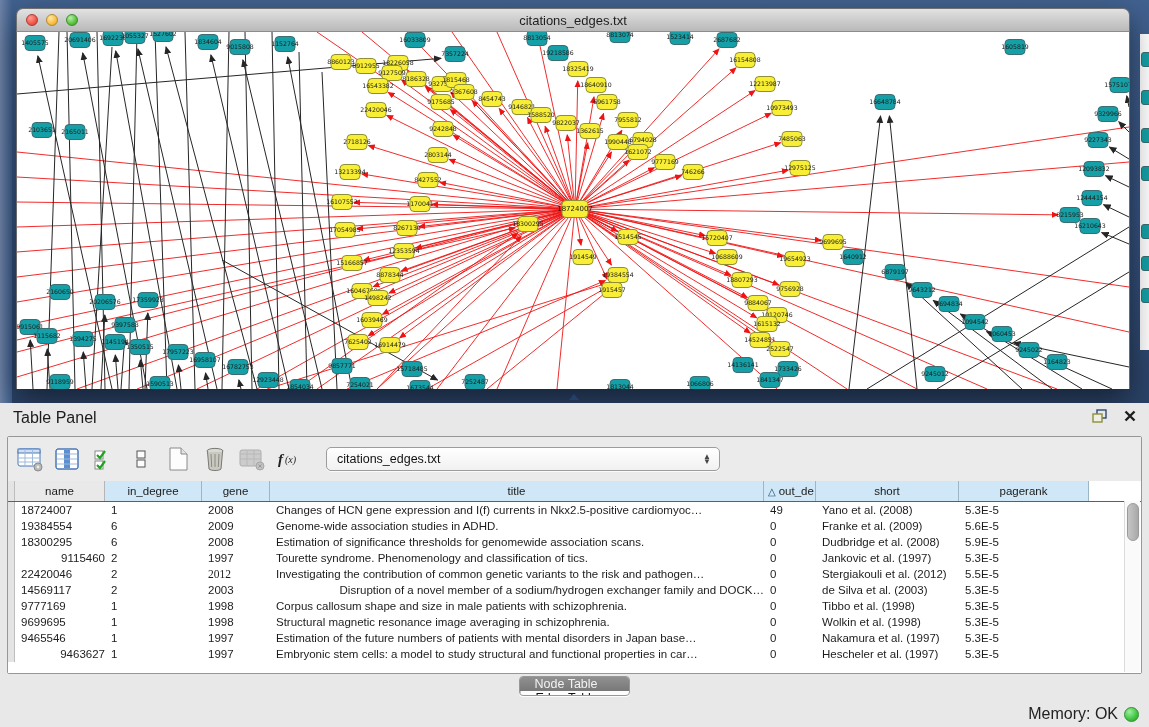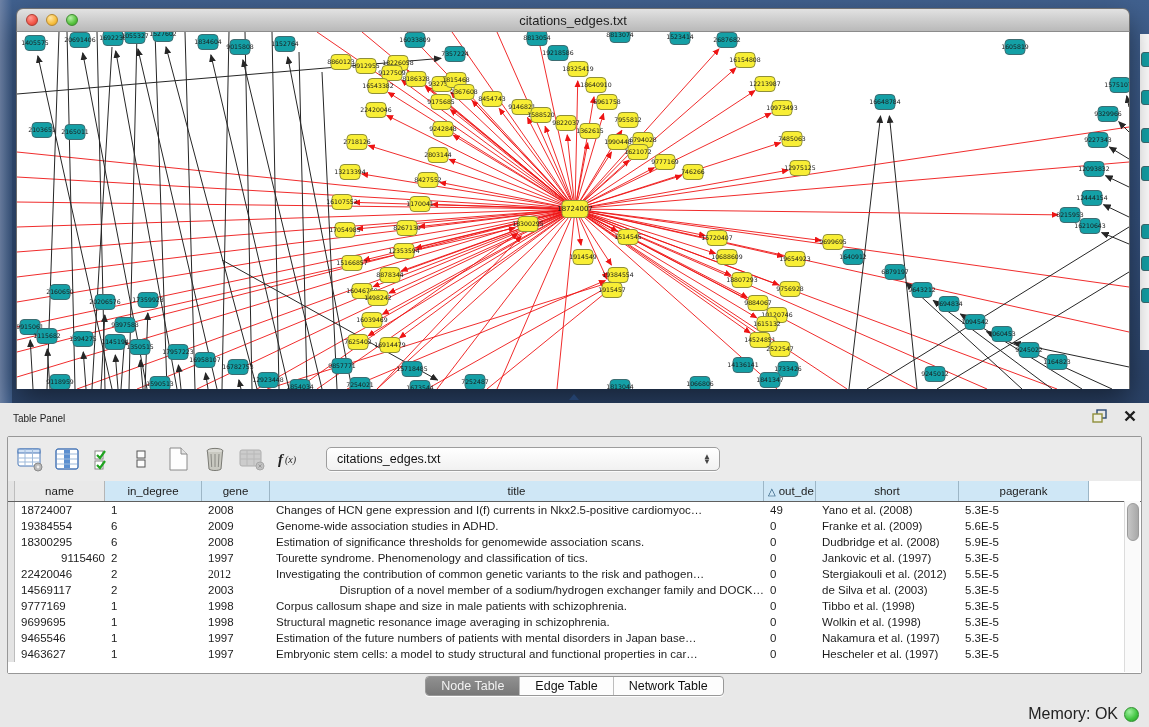--- a/index.html
+++ b/index.html
@@ -24,21 +24,21 @@
   .light.red{background:radial-gradient(circle at 35% 30%,#ff9a92,#f25648 60%,#c93a30);border:1px solid #b03b32;}
   .light.yellow{background:radial-gradient(circle at 35% 30%,#ffe6a6,#f7bf3e 60%,#d59a27);border:1px solid #b8892f;}
   .light.green{background:radial-gradient(circle at 35% 30%,#b6efa8,#57c33e 60%,#3c9c2b);border:1px solid #3f8c31;}
   .win-title{position:absolute;left:0;right:0;text-align:center;font-size:13px;color:#1e1e1e;}
   .canvas{position:relative;height:357px;background:#ffffff;overflow:hidden;
           border-left:1px solid #6b6b6b;border-right:1px solid #6b6b6b;}
   .canvas svg{display:block;}
   
   .table-panel{position:absolute;left:0;top:403px;width:1149px;height:324px;background:#e8e8e8;}
   .panel-head{position:absolute;left:0;top:0;width:100%;height:30px;display:flex;align-items:center;}
-  .panel-title{margin-left:13px;font-size:10px;color:#1c1c1c;}
+  .panel-title{margin-left:13px;font-size:16px;color:#1c1c1c;}
   .panel-head-icons{position:absolute;right:10px;top:4px;display:flex;gap:12px;align-items:center;}
   .ph-icon{width:18px;height:18px;display:inline-flex;align-items:center;justify-content:center;cursor:default;}
   .inner{position:absolute;left:7px;top:33px;width:1133px;height:236px;
          border:1px solid #979797;background:#ffffff;border-radius:2px;}
   .toolbar{position:absolute;left:0;top:0;width:100%;height:44px;background:#ebebeb;
            border-bottom:1px solid #cfcfcf;display:flex;align-items:center;}
   .tb-icon{width:30px;height:30px;display:inline-flex;align-items:center;justify-content:center;margin-left:7px;}
   .tb-icon svg{display:block;}
   .net-select{margin-left:22px;width:392px;height:22px;border:1px solid #9d9d9d;border-radius:5px;
               background:linear-gradient(180deg,#ffffff,#f1f1f1);display:flex;align-items:center;
@@ -57,21 +57,21 @@
   .gutter{width:7px;background:#e4e4e4;border-right:1px solid #bdbdbd;box-sizing:border-box;}
   .trow{display:flex;height:16px;align-items:center;}
   .td{box-sizing:border-box;font-size:11.5px;color:#1c1c1c;padding-left:6px;
       overflow:hidden;white-space:nowrap;text-overflow:clip;}
   .vscroll{position:absolute;right:1px;top:64px;bottom:1px;width:15px;background:#fafafa;border-left:1px solid #dcdcdc;}
   .vthumb{position:absolute;left:2px;top:2px;width:10px;height:36px;border-radius:6px;
           background:linear-gradient(90deg,#c6c6c6,#a8a8a8);border:1px solid #9a9a9a;}
   
   .tabs-bar{position:absolute;left:0;right:0;top:273px;display:flex;justify-content:center;}
   .seg{display:flex;border:1px solid #989898;border-radius:4px;overflow:hidden;height:18px;
-       background:#fdfdfd;box-shadow:0 1px 0 rgba(255,255,255,.9);}
+       background:#fdfdfd;box-shadow:0 1px 0 rgba(255,255,255,.9);flex-direction:column;}
   .seg button{all:unset;font-family:"Liberation Sans",sans-serif;font-size:12.5px;color:#111;
        padding:0 15px;display:flex;align-items:center;border-left:1px solid #bdbdbd;cursor:default;}
   .seg button:first-child{border-left:none;}
   .seg button.sel{background:linear-gradient(180deg,#909090,#787878);color:#f2f2f2;}
   
   .status{position:absolute;right:10px;top:302px;display:flex;align-items:center;gap:6px;}
   .status .lbl{font-size:16px;color:#222;}
   .memdot{width:13px;height:13px;border-radius:50%;
           background:radial-gradient(circle at 35% 30%,#9ef09e,#3fc43f 60%,#2c9a2c);border:1px solid #2e8f2e;}
   .divider-handle{position:absolute;left:569px;top:394px;width:0;height:0;
@@ -724,21 +724,21 @@
             <div class="td" style="width: 90px;">9465546</div>
             <div class="td" style="width: 97px;">1</div>
             <div class="td" style="width: 68px;">1997</div>
             <div class="td" style="width: 494px;">Estimation of the future numbers of patients with mental disorders in Japan base…</div>
             <div class="td" style="width: 52px;">0</div>
             <div class="td" style="width: 143px;">Nakamura et al. (1997)</div>
             <div class="td" style="width: 130px;">5.3E-5</div>
           </div>
           <div class="trow">
             <div class="gutter" style="height: 16px;"></div>
-            <div class="td" style="width: 90px;">9463627</div>
+            <div class="td" style="width: 90px; text-align: right;">9463627</div>
             <div class="td" style="width: 97px;">1</div>
             <div class="td" style="width: 68px;">1997</div>
             <div class="td" style="width: 494px;">Embryonic stem cells: a model to study structural and functional properties in car…</div>
             <div class="td" style="width: 52px;">0</div>
             <div class="td" style="width: 143px;">Hescheler et al. (1997)</div>
             <div class="td" style="width: 130px;">5.3E-5</div>
           </div>
         </div>
     </div>
 

